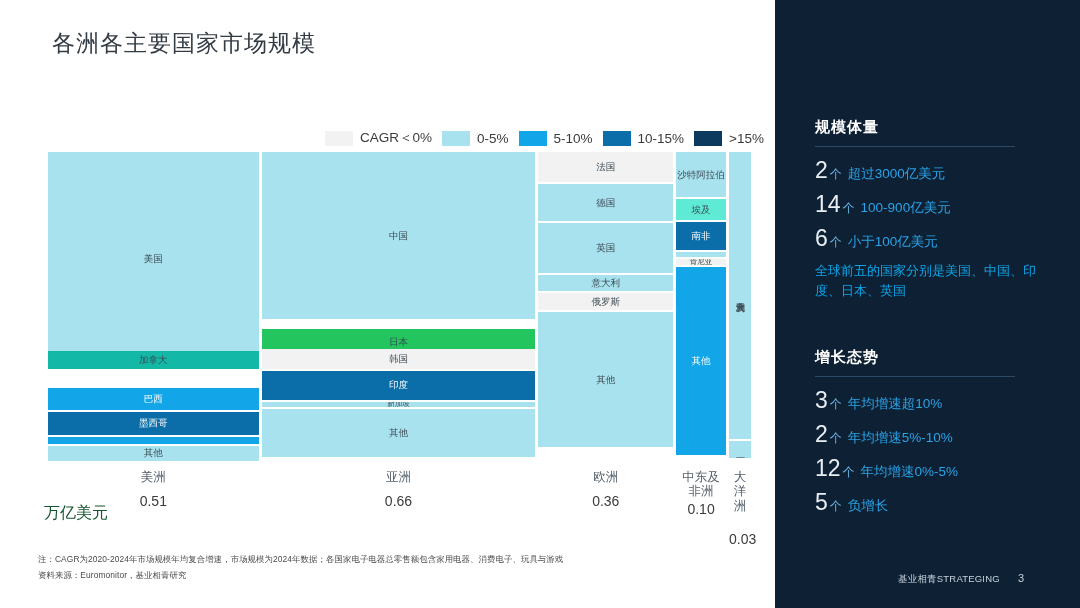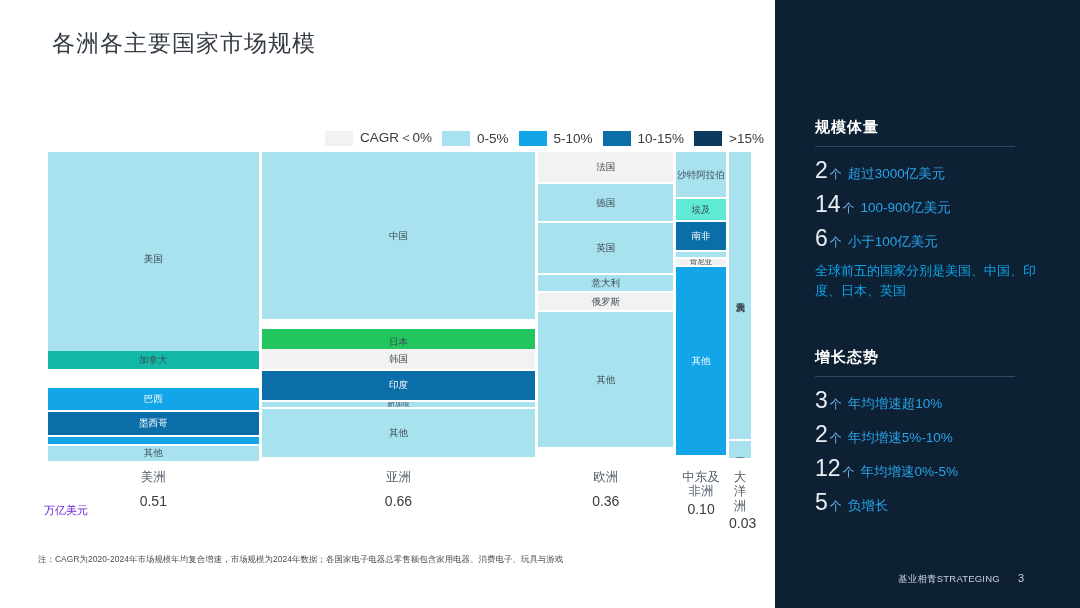--- a/index.html
+++ b/index.html
@@ -37,21 +37,21 @@
     font-size:9.5px; line-height:1.05; text-align:center;
     white-space:nowrap; pointer-events:none;
   }
   .tm-label.vert { writing-mode:vertical-rl; text-orientation:upright; letter-spacing:0px; }
 
   
   #axis { position:absolute; left:0; top:470px; width:775px; height:60px; }
   .axis-group { position:absolute; text-align:center; }
   .axis-name { font-size:12.5px; color:#55606b; line-height:1.15; }
   .axis-val  { font-size:14px;  color:#3b3b3b; margin-top:9px; }
-  #axis-unit { position:absolute; left:44px; top:503px; font-size:11px; color:#6d28d9; }
+  #axis-unit { position:absolute; left:44px; top:503px; font-size:16px; color:#14532d; }
 
   
   #footnotes { position:absolute; left:38px; top:552px; width:720px; }
   .footnote { font-size:8.4px; color:#4a4a4a; line-height:1.9; letter-spacing:0.1px; }
 
   
   #right-panel {
     position:absolute; left:775px; top:0; width:305px; height:608px;
     background:#0d2034;
   }
@@ -206,27 +206,28 @@
         <div class="axis-val">0.36</div>
       </div>
       <div class="axis-group" style="left: 676.164px; width: 49.842px; top: 0px;">
         <div class="axis-name" style="white-space: pre-line;">中东及
 非洲</div>
         <div class="axis-val" style="margin-top: 2px;">0.10</div>
       </div>
       <div class="axis-group" style="left: 729.006px; width: 21.762px; top: 0px;">
         <div class="axis-name" style="white-space: pre-line;">大洋
 洲</div>
-        <div class="axis-val" style="margin-top: 2px; text-align: center;">0.03</div>
+        <div class="axis-val" style="margin-top: 18px; text-align: center;">0.03</div>
       </div>
     </div>
   <div id="axis-unit">万亿美元</div>
 
   <div id="footnotes">
       <div class="footnote">注：CAGR为2020-2024年市场规模年均复合增速，市场规模为2024年数据；各国家电子电器总零售额包含家用电器、消费电子、玩具与游戏</div>
+      <div class="footnote">资料来源：Euromonitor，基业相青研究</div>
     </div>
 </div>
 
 <div id="right-panel">
   <div id="panel-sections">
       <div class="rp-section" style="top: 118px; left: 40px;">
         <div class="rp-heading">规模体量</div>
         <div class="rp-rule"></div>
         <div class="rp-row">
           <span class="rp-num">2</span>

